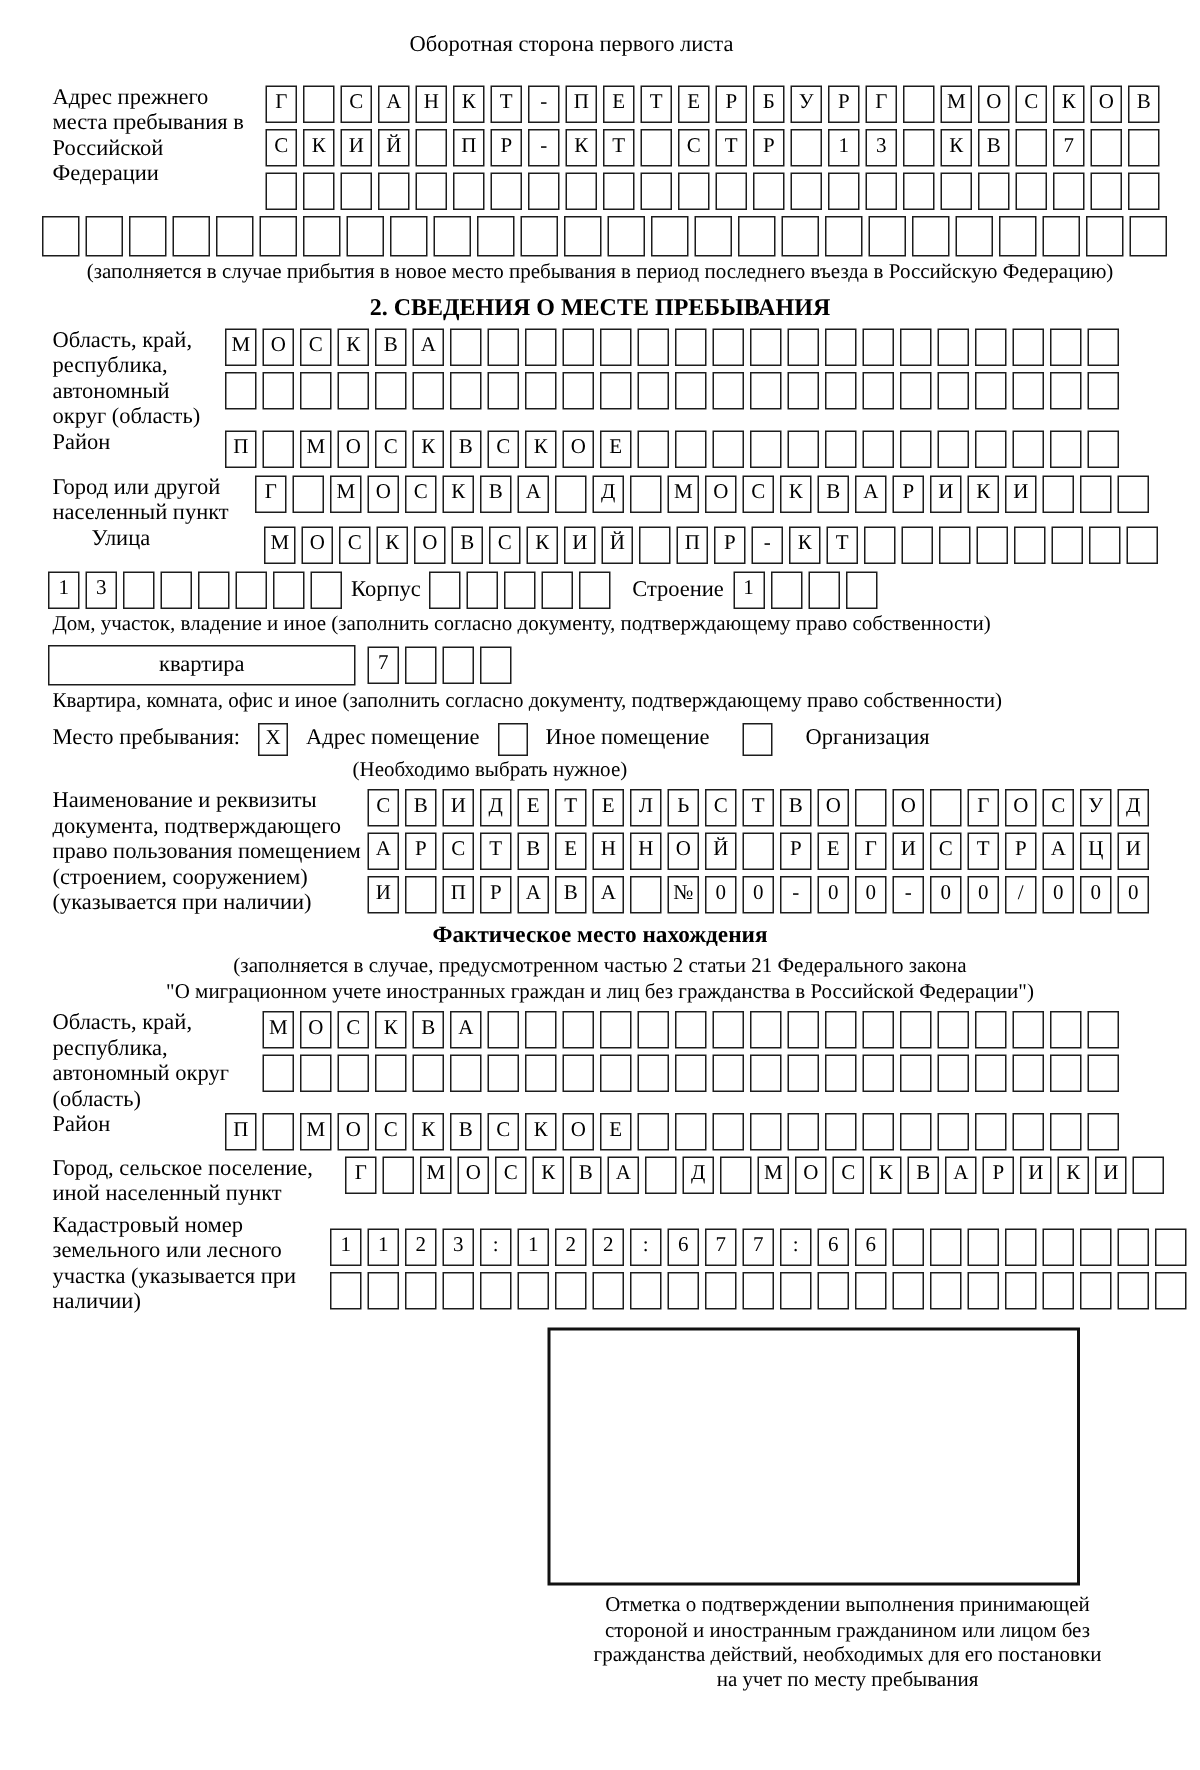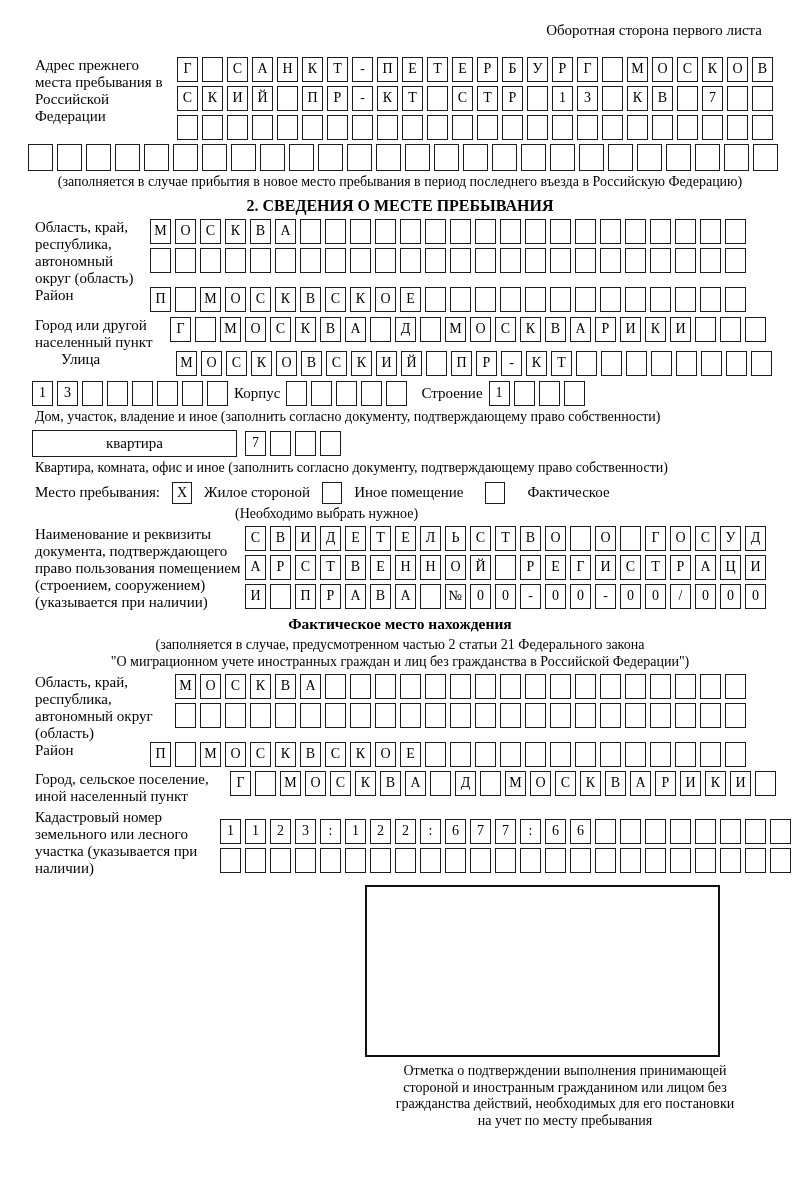--- a/index.html
+++ b/index.html
@@ -1,20 +1,20 @@
 <!DOCTYPE html>
 <html><head>
 <meta charset="utf-8">
 <style>
   html,body{margin:0;padding:0;background:#fff;}
   .sheet{
     position:relative;width:800px;height:1180px;background:#fff;color:#000;
     font-family:"Liberation Serif","DejaVu Serif",serif;font-size:15px;overflow:hidden;
   }
-  .hdr{padding:22px 38px 0 0;text-align:right;font-size:15px;}
+  .hdr{padding:22px 38px 0 0;text-align:center;font-size:15px;}
   .row{display:flex;align-items:flex-start;}
   .lbl{box-sizing:border-box;padding-left:35px;line-height:17px;}
   .cells{display:flex;gap:4px;}
   .cell{
     flex:0 0 21px;width:21px;height:25px;box-sizing:border-box;
     border:1.5px solid #1c1c1c;background:#fff;text-align:center;
     font-size:14px;line-height:22px;
   }
   .cell.big{flex:0 0 25px;width:25px;height:27px;}
   .stack > .cells{margin-bottom:4px;}
@@ -341,25 +341,25 @@
         <div class="cell"></div>
         <div class="cell"></div>
         <div class="cell"></div>
       </div>
   </div>
   <div class="note" style="margin:3px 0 0 35px;">Квартира, комната, офис и иное (заполнить согласно документу, подтверждающему право собственности)</div>
 
   <div style="display:flex;align-items:center;gap:12px;margin:5px 0 0 35px;">
     <span>Место пребывания:</span>
     <span class="cbox">X</span>
-    <span>Жилое стороной</span>
+    <span>Адрес помещение</span>
     <span class="cbox"></span>
     <span>Иное помещение</span>
     <span class="cbox" style="margin-left:10px;"></span>
-    <span style="margin-left:10px;">Фактическое</span>
+    <span style="margin-left:10px;">Организация</span>
   </div>
   <div class="note" style="margin:2px 0 0 235px;">(Необходимо выбрать нужное)</div>
 
   <div class="row" style="margin-top:4px;">
     <div class="lbl" style="width:245px;">Наименование и реквизиты документа, подтверждающего право пользования помещением (строением, сооружением) (указывается при наличии)</div>
     <div class="stack">
       <div class="cells">
           <div class="cell">С</div>
           <div class="cell">В</div>
           <div class="cell">И</div>

